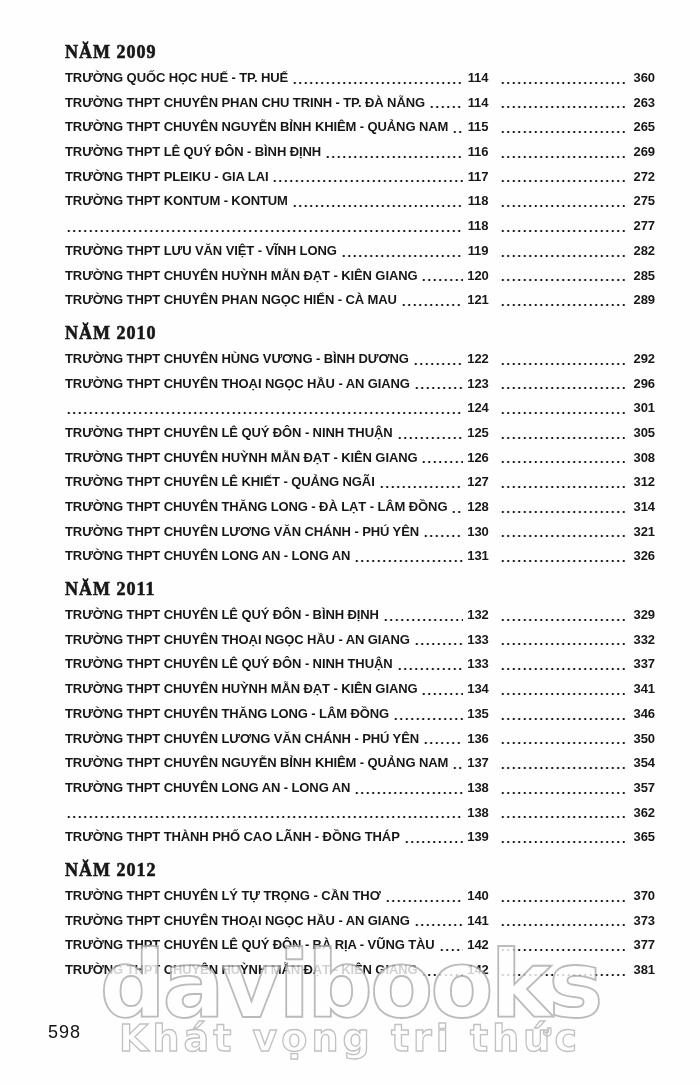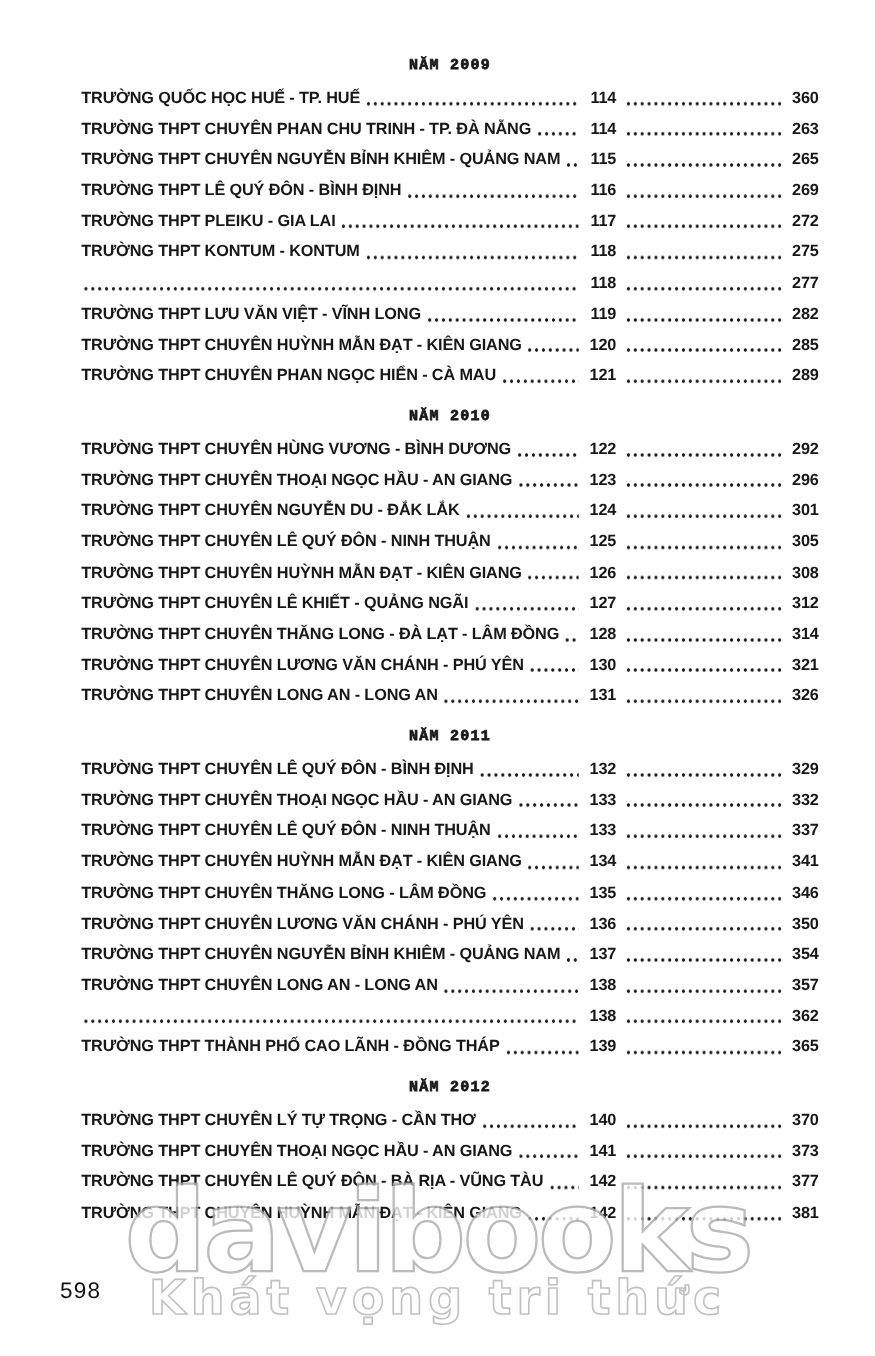--- a/index.html
+++ b/index.html
@@ -14,24 +14,23 @@
     color: #171717;
   }
   .content {
     position: absolute;
     left: 65px;
     top: 40px;
     width: 590px;
   }
   .section { margin: 0; }
   .section-title {
-    text-align: center;
-    font-family: Liberation Mono, monospace;
+    font-family: Liberation Serif, serif;
     font-weight: 800;
-    font-size: 12px;
+    font-size: 18px;
     letter-spacing: 1px;
     line-height: 20px;
     margin-top: 10px;
     margin-bottom: 4px;
     -webkit-text-stroke: 0.6px #171717;
   }
   .section:first-child .section-title { margin-top: 2px; }
   .row {
     display: flex;
     align-items: stretch;
@@ -52,21 +51,21 @@
     background-position: 1px calc(100% - 5px);
   }
   .dots2 {
     flex: 0 0 126px;
     margin-left: 6px;
     background-image: radial-gradient(circle, #1c1c1c 1.1px, rgba(0,0,0,0) 1.5px);
     background-size: 5.5px 6px;
     background-repeat: repeat-x;
     background-position: 1px calc(100% - 5px);
   }
-  .page1 { flex: 0 0 30px; text-align: right; }
+  .page1 { flex: 0 0 30px; text-align: center; }
   .page2 { flex: 0 0 30px; text-align: right; }
   .page-number {
     position: absolute;
     left: 48px;
     top: 1022px;
     font-size: 18px;
     font-weight: 400;
     letter-spacing: 1px;
     color: #111;
   }
@@ -185,21 +184,20 @@
           <span class="page2">292</span>
         </div>
         <div class="row">
           <span class="entry-name">TRƯỜNG THPT CHUYÊN THOẠI NGỌC HẦU - AN GIANG</span>
           <span class="dots"></span>
           <span class="page1">123</span>
           <span class="dots2"></span>
           <span class="page2">296</span>
         </div>
         <div class="row">
-          <span class="entry-name">TRƯỜNG THPT CHUYÊN NGUYỄN DU - ĐẮK LẮK</span>
           <span class="dots"></span>
           <span class="page1">124</span>
           <span class="dots2"></span>
           <span class="page2">301</span>
         </div>
         <div class="row">
           <span class="entry-name">TRƯỜNG THPT CHUYÊN LÊ QUÝ ĐÔN - NINH THUẬN</span>
           <span class="dots"></span>
           <span class="page1">125</span>
           <span class="dots2"></span>

